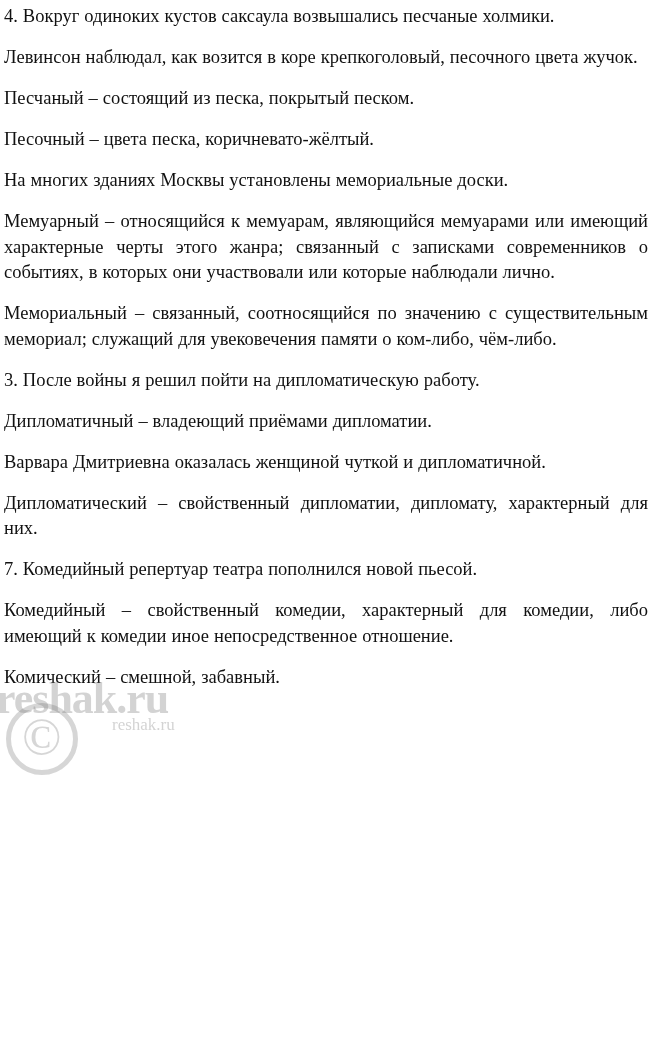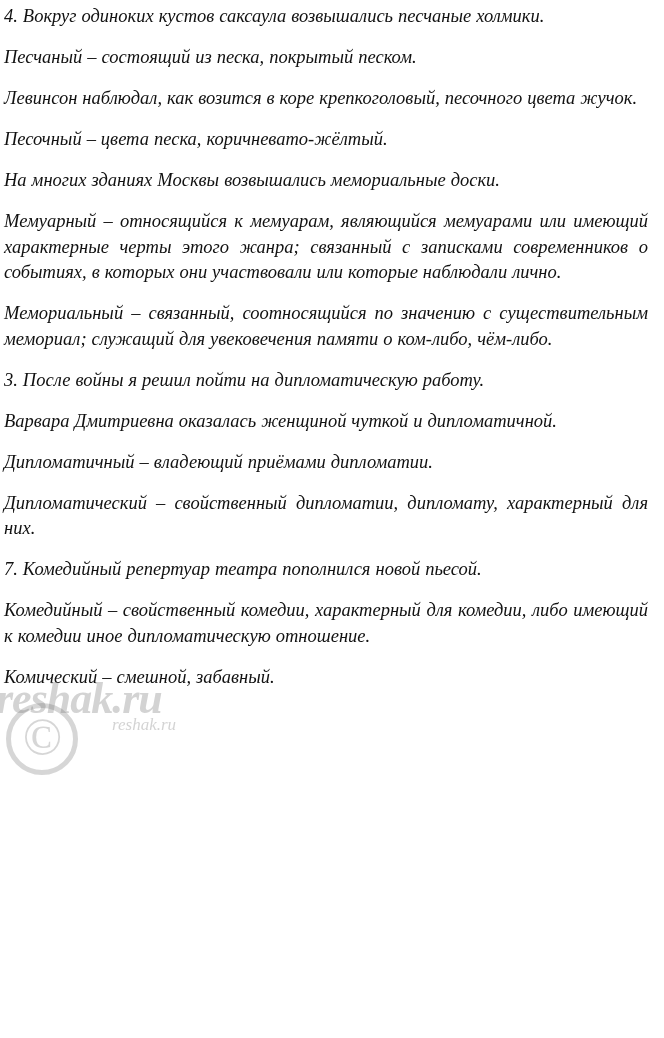--- a/index.html
+++ b/index.html
@@ -14,21 +14,20 @@
     color: #111111;
     overflow: hidden;
     position: relative;
   }
   #page {
     position: relative;
     width: 664px;
     height: 801px;
     box-sizing: border-box;
     padding: 4px 16px 0 4px;
-    font-style: italic;
   }
   .para {
     font-size: 18.5px;
     line-height: 25.5px;
     text-align: justify;
     text-justify: inter-word;
     margin: 0 0 15.5px 0;
     hyphens: none;
     word-spacing: 0.02em;
   }
@@ -84,32 +83,32 @@
     color: rgba(120,120,120,0.30);
     line-height: 56px;
   }
 </style>
 </head>
 <body>
 
 <div id="page">
 
   <p class="para">4. Вокруг одиноких кустов саксаула возвышались песчаные холмики.</p>
+  <p class="para">Левинсон наблюдал, как возится в коре крепкоголовый, песочного цвета жучок.</p>
   <p class="para">Песчаный – состоящий из песка, покрытый песком.</p>
-  <p class="para">Левинсон наблюдал, как возится в коре крепкоголовый, песочного цвета жучок.</p>
   <p class="para">Песочный – цвета песка, коричневато-жёлтый.</p>
-  <p class="para">На многих зданиях Москвы возвышались мемориальные доски.</p>
+  <p class="para">На многих зданиях Москвы установлены мемориальные доски.</p>
   <p class="para">Мемуарный – относящийся к мемуарам, являющийся мемуарами или имеющий характерные черты этого жанра; связанный с записками современников о событиях, в которых они участвовали или которые наблюдали лично.</p>
   <p class="para">Мемориальный – связанный, соотносящийся по значению с существительным мемориал; служащий для увековечения памяти о ком-либо, чём-либо.</p>
   <p class="para">3. После войны я решил пойти на дипломатическую работу.</p>
+  <p class="para">Дипломатичный – владеющий приёмами дипломатии.</p>
   <p class="para">Варвара Дмитриевна оказалась женщиной чуткой и дипломатичной.</p>
-  <p class="para">Дипломатичный – владеющий приёмами дипломатии.</p>
   <p class="para">Дипломатический – свойственный дипломатии, дипломату, характерный для них.</p>
   <p class="para">7. Комедийный репертуар театра пополнился новой пьесой.</p>
-  <p class="para">Комедийный – свойственный комедии, характерный для комедии, либо имеющий к комедии иное дипломатическую отношение.</p>
+  <p class="para">Комедийный – свойственный комедии, характерный для комедии, либо имеющий к комедии иное непосредственное отношение.</p>
   <p class="para">Комический – смешной, забавный.</p>
 
   <div id="watermark">
     <div class="wm-text">reshak.ru</div>
     <div class="wm-circle"></div>
     <div class="wm-c">©</div>
     <div class="wm-sub">reshak.ru</div>
   </div>
 
 </div>

